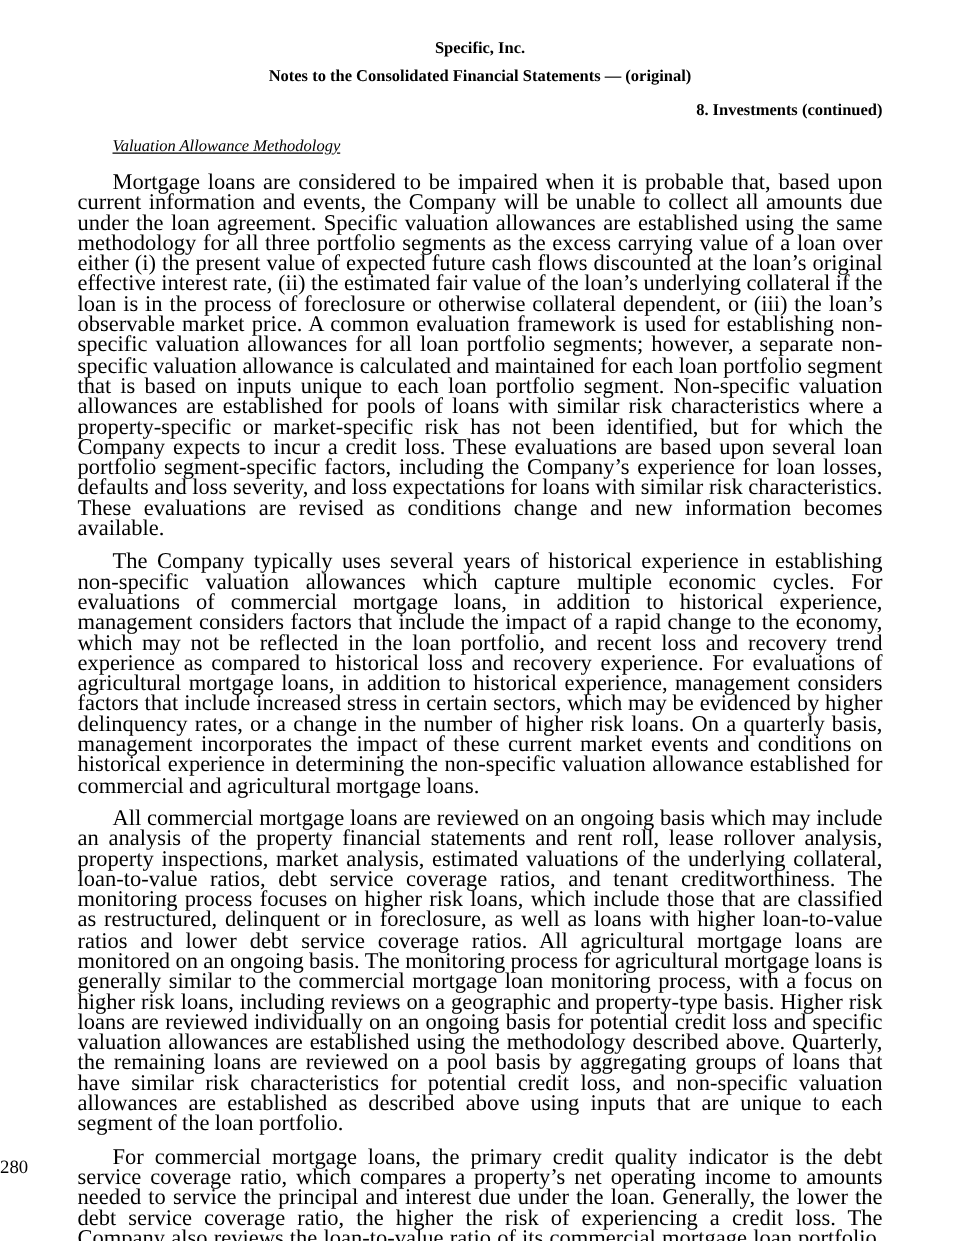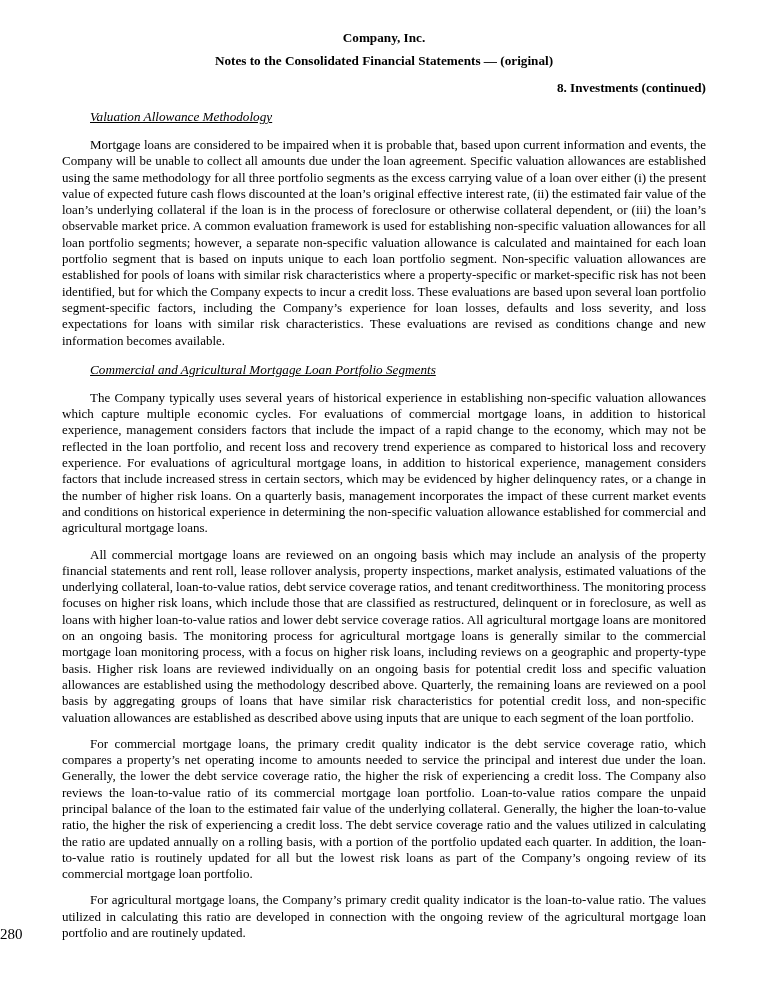--- a/index.html
+++ b/index.html
@@ -35,21 +35,21 @@
   }
   .sub-heading {
     font-style: italic;
     text-decoration: underline;
     font-size: 13.2px;
     font-weight: normal;
     margin: 13px 0 12px 28px;
     font-family: Liberation Serif, serif;
   }
   .para {
-    font-size: 13px;
+    font-size: 18px;
     line-height: 16.3px;
     text-align: justify;
     text-indent: 28px;
     margin: 0 0 10px 0;
     word-spacing: -0.2px;
   }
   .page-number {
     position: absolute;
     top: 926px;
     left: 0;
@@ -57,33 +57,32 @@
     font-size: 15px;
   }
 </style>
 </head>
 <body>
 
 <div class="page">
   <div class="content">
 
     <div class="doc-header">
-      <div class="doc-company">Company, Inc.</div>
+      <div class="doc-company">Specific, Inc.</div>
       <div class="doc-title">Notes to the Consolidated Financial Statements — (original)</div>
     </div>
 
     <div class="doc-section">8. Investments (continued)</div>
 
     <div>
       <div class="sub-heading">Valuation Allowance Methodology</div>
       <p class="para">Mortgage loans are considered to be impaired when it is probable that, based upon current information and events, the Company will be unable to collect all amounts due under the loan agreement. Specific valuation allowances are established using the same methodology for all three portfolio segments as the excess carrying value of a loan over either (i) the present value of expected future cash flows discounted at the loan’s original effective interest rate, (ii) the estimated fair value of the loan’s underlying collateral if the loan is in the process of foreclosure or otherwise collateral dependent, or (iii) the loan’s observable market price. A common evaluation framework is used for establishing non-specific valuation allowances for all loan portfolio segments; however, a separate non-specific valuation allowance is calculated and maintained for each loan portfolio segment that is based on inputs unique to each loan portfolio segment. Non-specific valuation allowances are established for pools of loans with similar risk characteristics where a property-specific or market-specific risk has not been identified, but for which the Company expects to incur a credit loss. These evaluations are based upon several loan portfolio segment-specific factors, including the Company’s experience for loan losses, defaults and loss severity, and loss expectations for loans with similar risk characteristics. These evaluations are revised as conditions change and new information becomes available.</p>
     </div>
 
     <div>
-      <div class="sub-heading">Commercial and Agricultural Mortgage Loan Portfolio Segments</div>
       <p class="para">The Company typically uses several years of historical experience in establishing non-specific valuation allowances which capture multiple economic cycles. For evaluations of commercial mortgage loans, in addition to historical experience, management considers factors that include the impact of a rapid change to the economy, which may not be reflected in the loan portfolio, and recent loss and recovery trend experience as compared to historical loss and recovery experience. For evaluations of agricultural mortgage loans, in addition to historical experience, management considers factors that include increased stress in certain sectors, which may be evidenced by higher delinquency rates, or a change in the number of higher risk loans. On a quarterly basis, management incorporates the impact of these current market events and conditions on historical experience in determining the non-specific valuation allowance established for commercial and agricultural mortgage loans.</p>
       <p class="para">All commercial mortgage loans are reviewed on an ongoing basis which may include an analysis of the property financial statements and rent roll, lease rollover analysis, property inspections, market analysis, estimated valuations of the underlying collateral, loan-to-value ratios, debt service coverage ratios, and tenant creditworthiness. The monitoring process focuses on higher risk loans, which include those that are classified as restructured, delinquent or in foreclosure, as well as loans with higher loan-to-value ratios and lower debt service coverage ratios. All agricultural mortgage loans are monitored on an ongoing basis. The monitoring process for agricultural mortgage loans is generally similar to the commercial mortgage loan monitoring process, with a focus on higher risk loans, including reviews on a geographic and property-type basis. Higher risk loans are reviewed individually on an ongoing basis for potential credit loss and specific valuation allowances are established using the methodology described above. Quarterly, the remaining loans are reviewed on a pool basis by aggregating groups of loans that have similar risk characteristics for potential credit loss, and non-specific valuation allowances are established as described above using inputs that are unique to each segment of the loan portfolio.</p>
       <p class="para">For commercial mortgage loans, the primary credit quality indicator is the debt service coverage ratio, which compares a property’s net operating income to amounts needed to service the principal and interest due under the loan. Generally, the lower the debt service coverage ratio, the higher the risk of experiencing a credit loss. The Company also reviews the loan-to-value ratio of its commercial mortgage loan portfolio. Loan-to-value ratios compare the unpaid principal balance of the loan to the estimated fair value of the underlying collateral. Generally, the higher the loan-to-value ratio, the higher the risk of experiencing a credit loss. The debt service coverage ratio and the values utilized in calculating the ratio are updated annually on a rolling basis, with a portion of the portfolio updated each quarter. In addition, the loan-to-value ratio is routinely updated for all but the lowest risk loans as part of the Company’s ongoing review of its commercial mortgage loan portfolio.</p>
       <p class="para">For agricultural mortgage loans, the Company’s primary credit quality indicator is the loan-to-value ratio. The values utilized in calculating this ratio are developed in connection with the ongoing review of the agricultural mortgage loan portfolio and are routinely updated.</p>
     </div>
 
   </div>
 
   <div class="page-number">280</div>
 </div>

